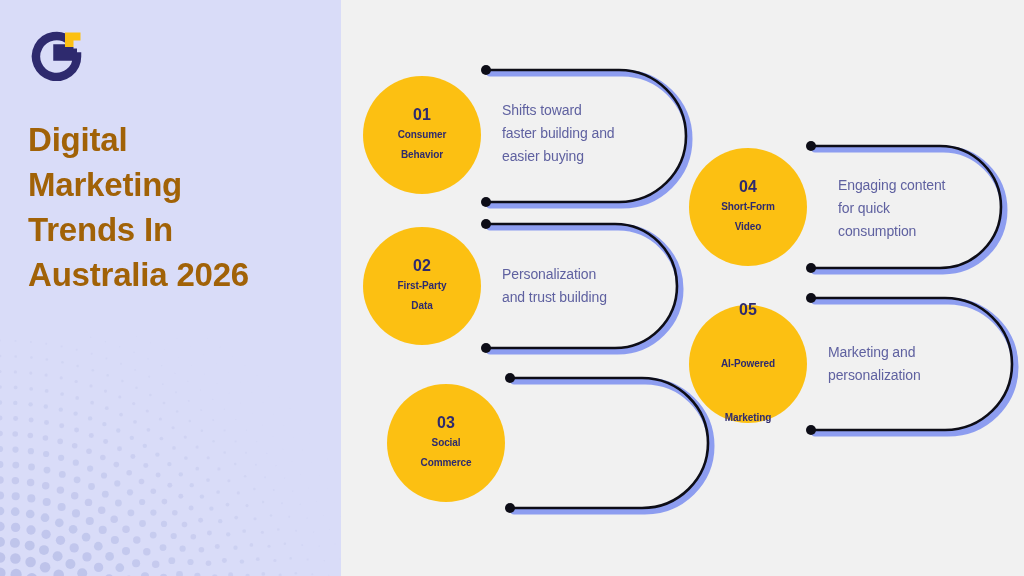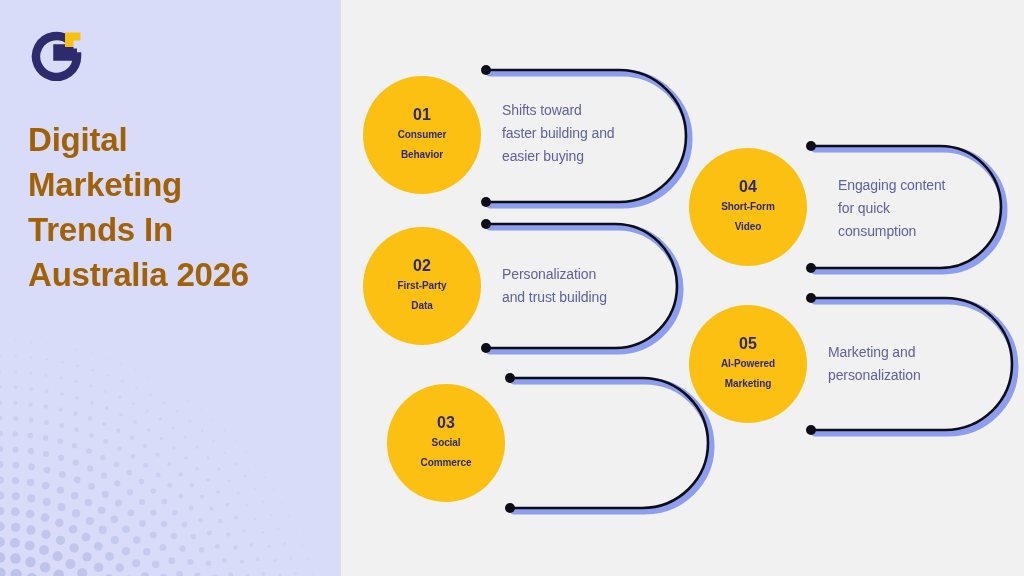--- a/index.html
+++ b/index.html
@@ -656,21 +656,21 @@
   </div>
 
   <div class="trend" style="left:0;top:0;width:1024px;height:576px;pointer-events:none;">
     <svg class="bracket" width="1024" height="576" viewBox="0 0 1024 576" style="pointer-events:none;">
       <path d="M812 298 L945 298 A67 66 0 0 1 945 430 L812 430" fill="none" stroke="#7b8ef0" stroke-width="7" stroke-linecap="round" transform="translate(3,3)" opacity="0.85"></path>
       <path d="M812 298 L945 298 A67 66 0 0 1 945 430 L812 430" fill="none" stroke="#0d0d17" stroke-width="2.6" stroke-linecap="round"></path>
       <circle cx="811" cy="298" r="5" fill="#0d0d17"></circle>
       <circle cx="811" cy="430" r="5" fill="#0d0d17"></circle>
     </svg>
 
-    <div class="circle" style="left:689px;top:305px;width:118px;height:118px;pointer-events:auto;">
+    <div class="circle" style="left:689px;top:305px;width:118px;height:118px;pointer-events:auto;gap:34px;">
       <span class="num">05</span>
       <span class="name">AI-Powered</span>
       <span class="name">Marketing</span>
     </div>
 
     <div class="desc" style="left:828px;top:341px;width:170px;pointer-events:auto;">
       <span class="ln">Marketing and</span>
       <span class="ln">personalization</span>
     </div>
   </div>

